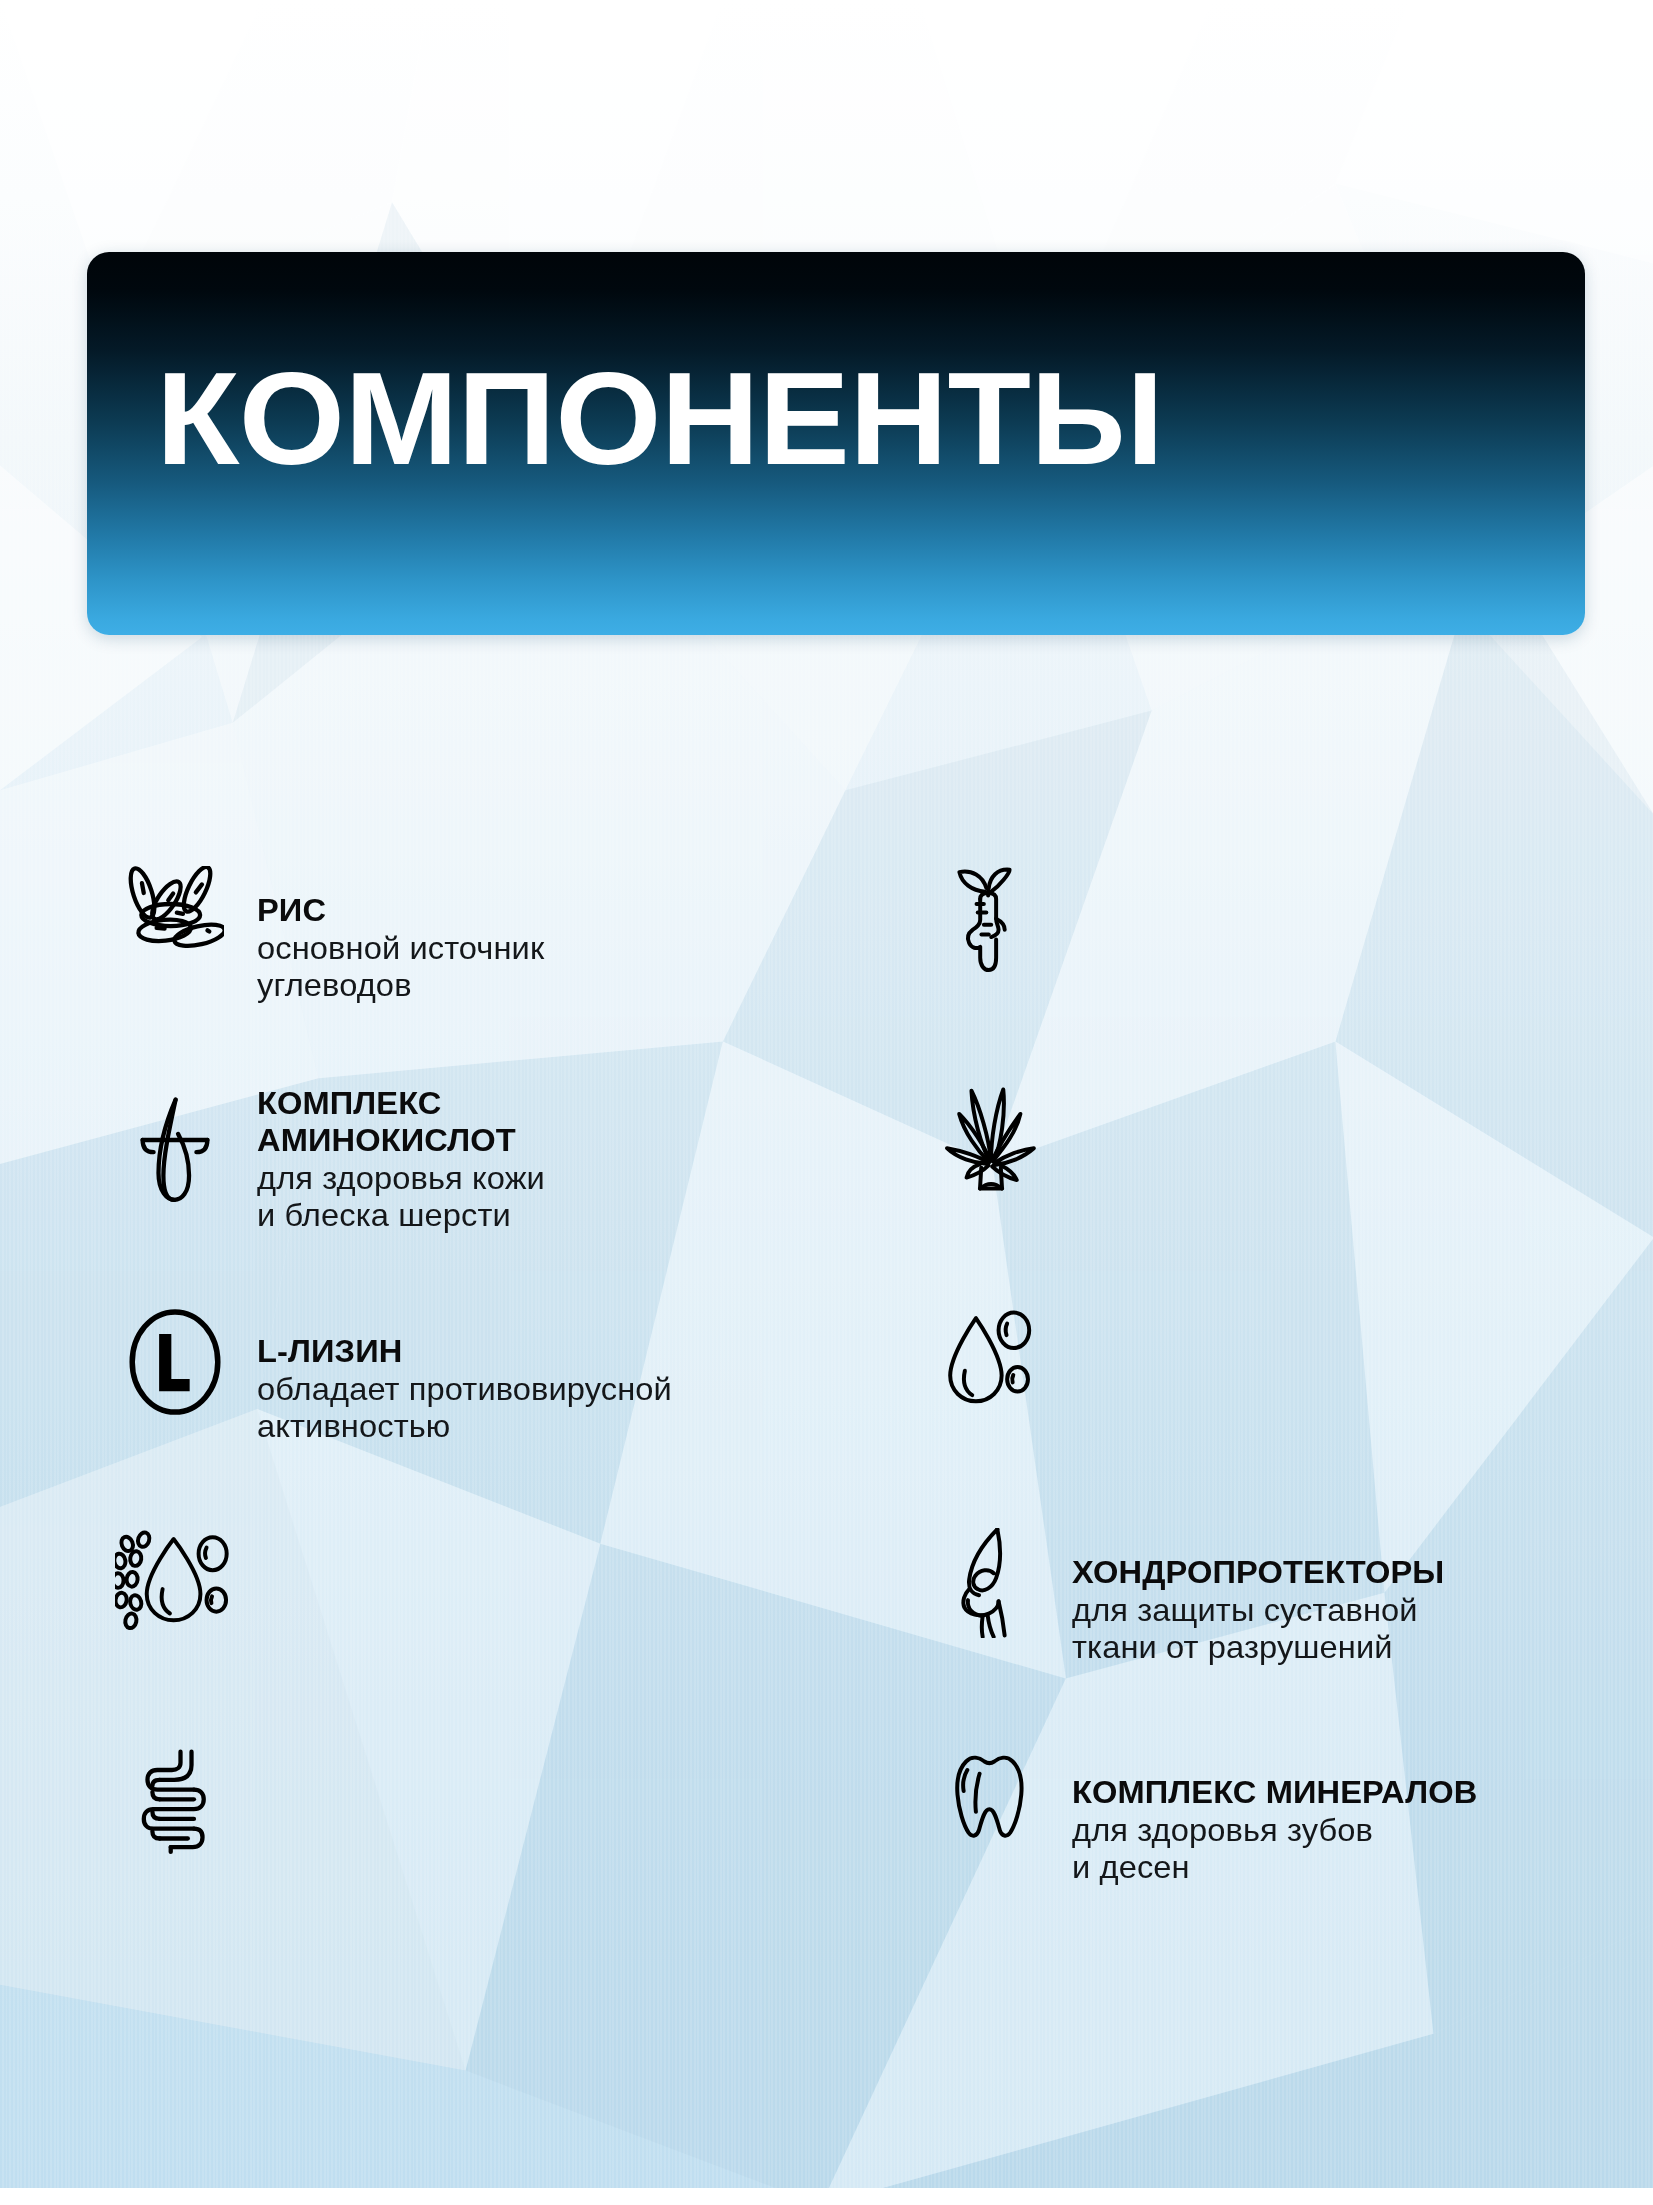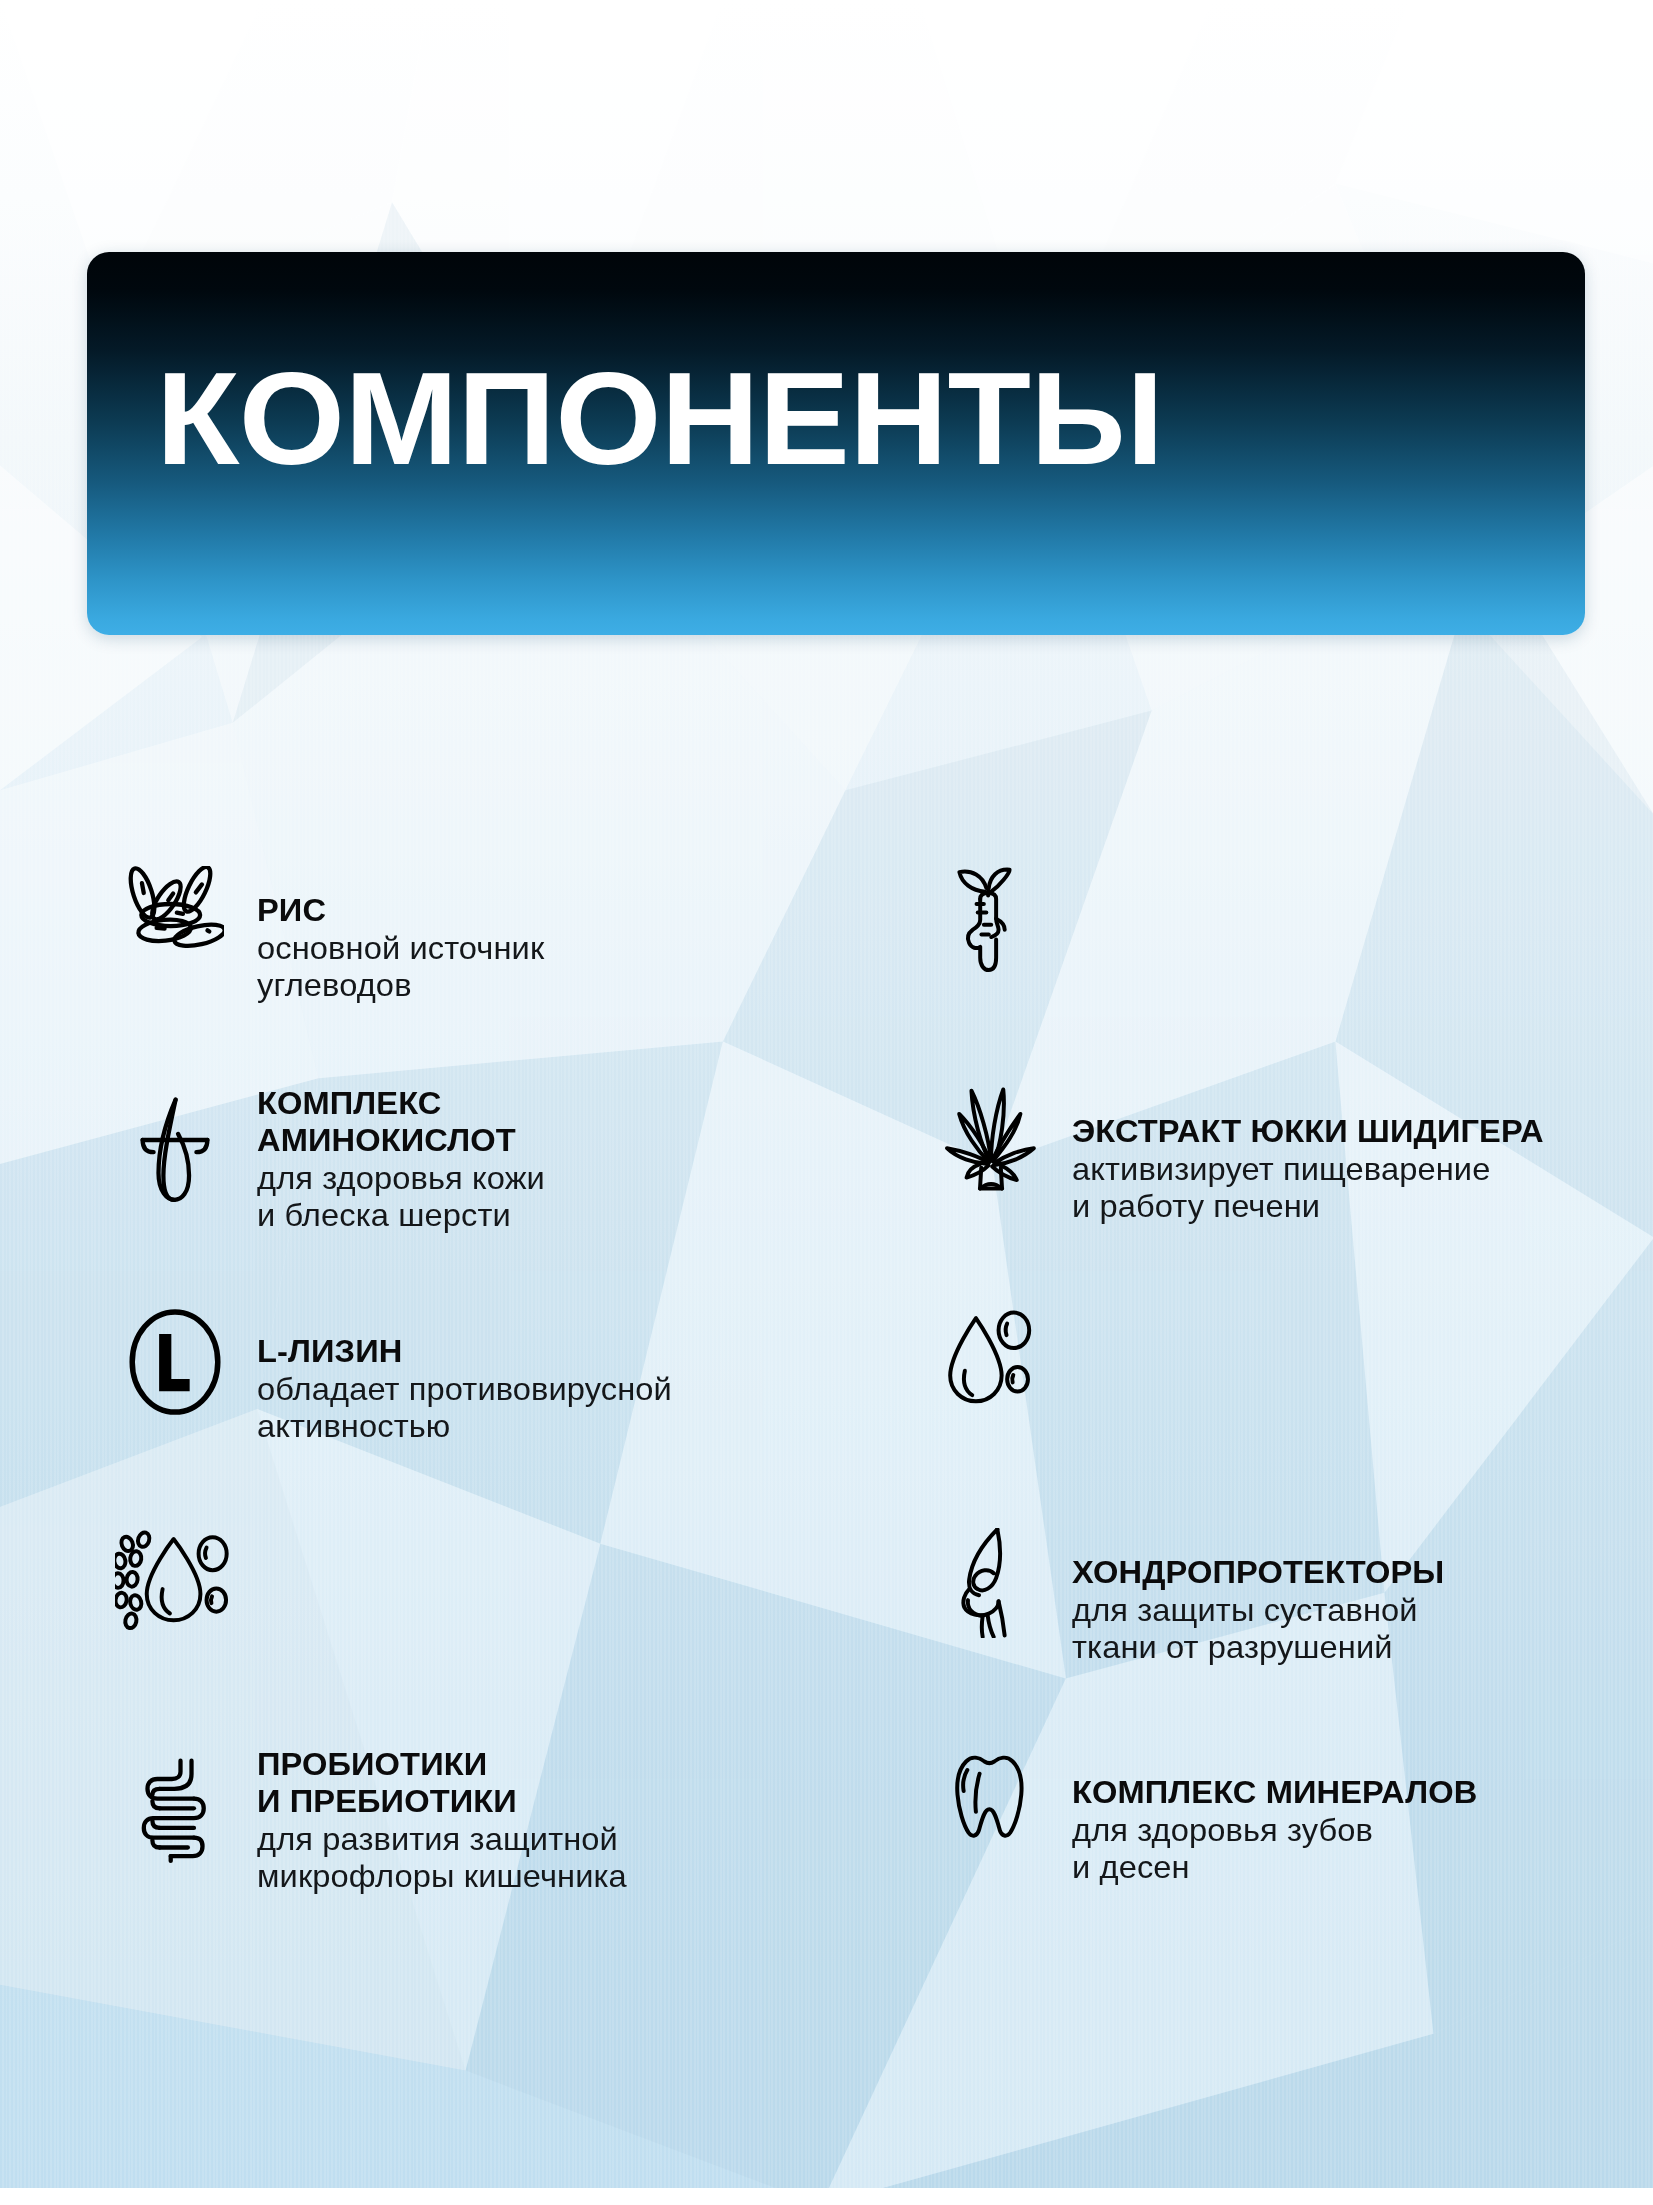--- a/index.html
+++ b/index.html
@@ -297,26 +297,20 @@
             <path d="M92 6 L92 28 C92 44 82 52 64 52 L40 52"></path>
             <path d="M40 52 C32 52 28 56 28 62"></path>
             <path d="M40 84 L96 84"></path>
             <path d="M40 116 L96 116"></path>
             <path d="M40 148 L86 148"></path>
             <path d="M40 84 C32 84 28 80 28 72"></path>
             <path d="M40 116 C32 116 28 112 28 104"></path>
             <path d="M40 148 C32 148 28 144 28 136"></path>
           </svg>
         </div>
-        <div class="texts">
-          <div class="item-title">ПРОБИОТИКИ
-И ПРЕБИОТИКИ</div>
-          <div class="item-desc">для развития защитной
-микрофлоры кишечника</div>
-        </div>
       </div>
     </div>
 
     <div class="col" id="col-right">
 
       <div class="item" style="top:0px">
         <div class="icon-slot">
           <svg width="74" height="109" viewBox="0 0 120 178" fill="none" stroke="#000" stroke-width="6.5" stroke-linecap="round" stroke-linejoin="round">
             <path d="M52 42 C30 40 14 28 10 10 C30 6 48 16 54 36"></path>
             <path d="M62 42 C76 32 92 12 92 6 C72 4 60 18 58 36"></path>
@@ -340,25 +334,20 @@
             <path d="M76 122 C58 104 36 74 28 44 C48 64 70 98 78 120"></path>
             <path d="M84 120 C102 98 122 72 128 44 C112 66 92 98 82 120"></path>
             <path d="M74 126 C52 124 24 116 8 100 C32 104 62 114 76 124"></path>
             <path d="M86 124 C104 112 130 102 150 100 C132 116 106 126 84 128"></path>
             <path d="M62 126 C50 130 42 138 40 148 C54 144 68 136 76 128"></path>
             <path d="M96 128 C108 134 118 142 122 152 C106 148 90 138 82 130"></path>
             <path d="M64 132 L62 166 L98 166 L96 132"></path>
             <path d="M62 166 C74 156 86 156 98 166"></path>
           </svg>
         </div>
-        <div class="texts">
-          <div class="item-title">ЭКСТРАКТ ЮККИ ШИДИГЕРА</div>
-          <div class="item-desc">активизирует пищеварение
-и работу печени</div>
-        </div>
       </div>
 
       <div class="item" style="top:441px">
         <div class="icon-slot">
           <svg width="92" height="98" viewBox="0 0 150 160" fill="none" stroke="#000" stroke-width="6.5" stroke-linecap="round" stroke-linejoin="round">
             <path d="M52 18 C52 18 10 78 10 112 C10 136 29 154 52 154 C75 154 94 136 94 112 C94 78 52 18 52 18 Z"></path>
             <path d="M34 104 C30 122 34 136 46 144"></path>
             <ellipse cx="114" cy="38" rx="25" ry="29"></ellipse>
             <path d="M103 27 C100 33 100 40 102 46"></path>
             <ellipse cx="120" cy="118" rx="17" ry="20"></ellipse>

